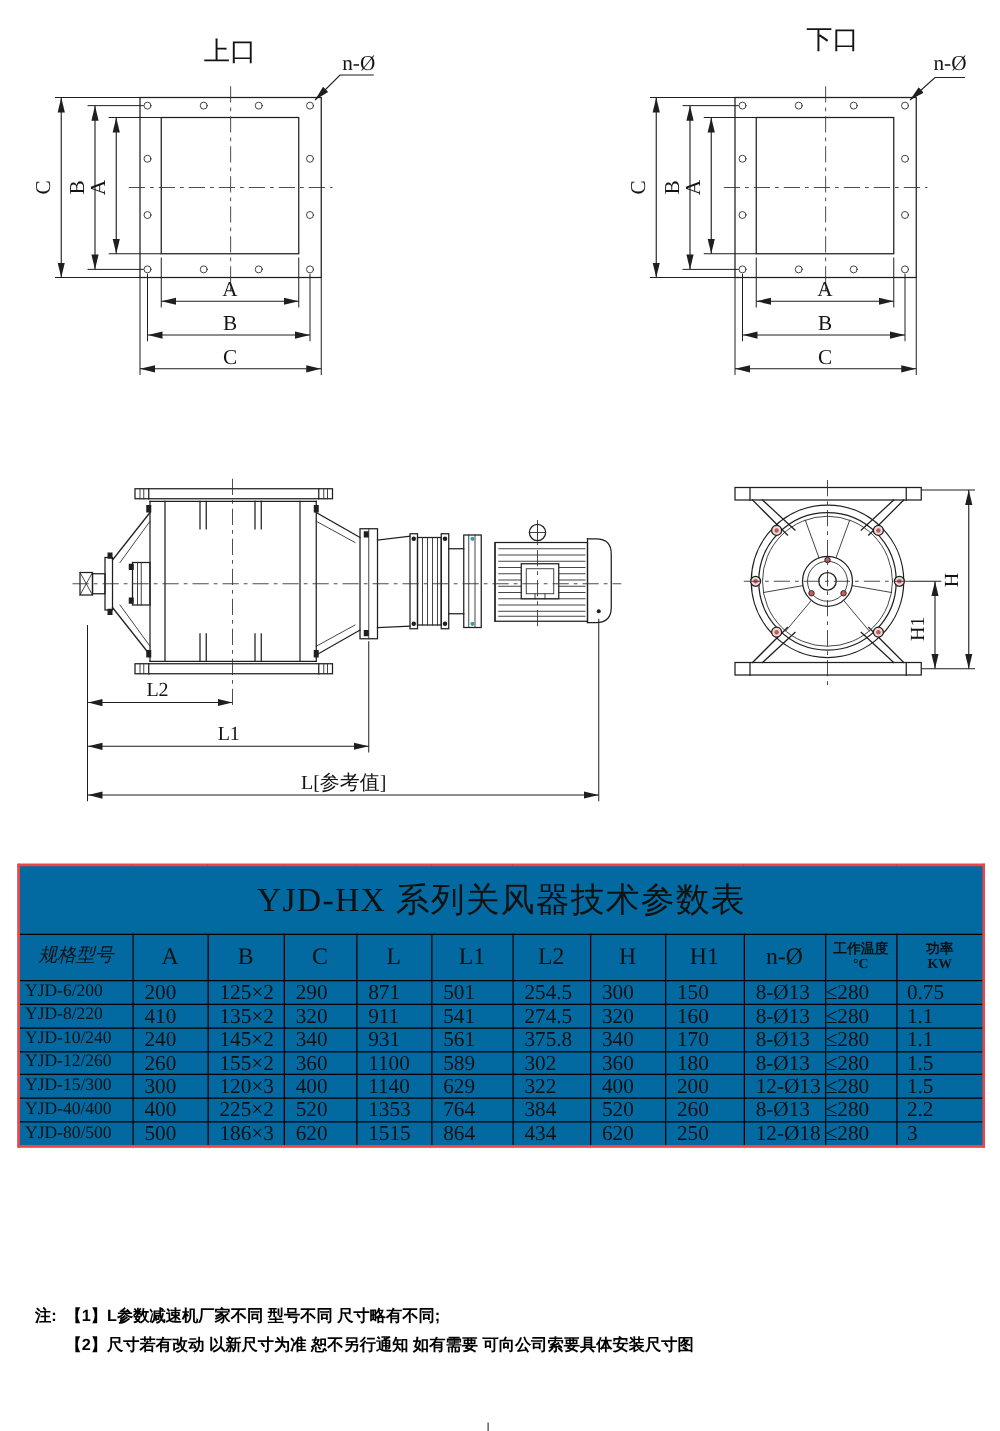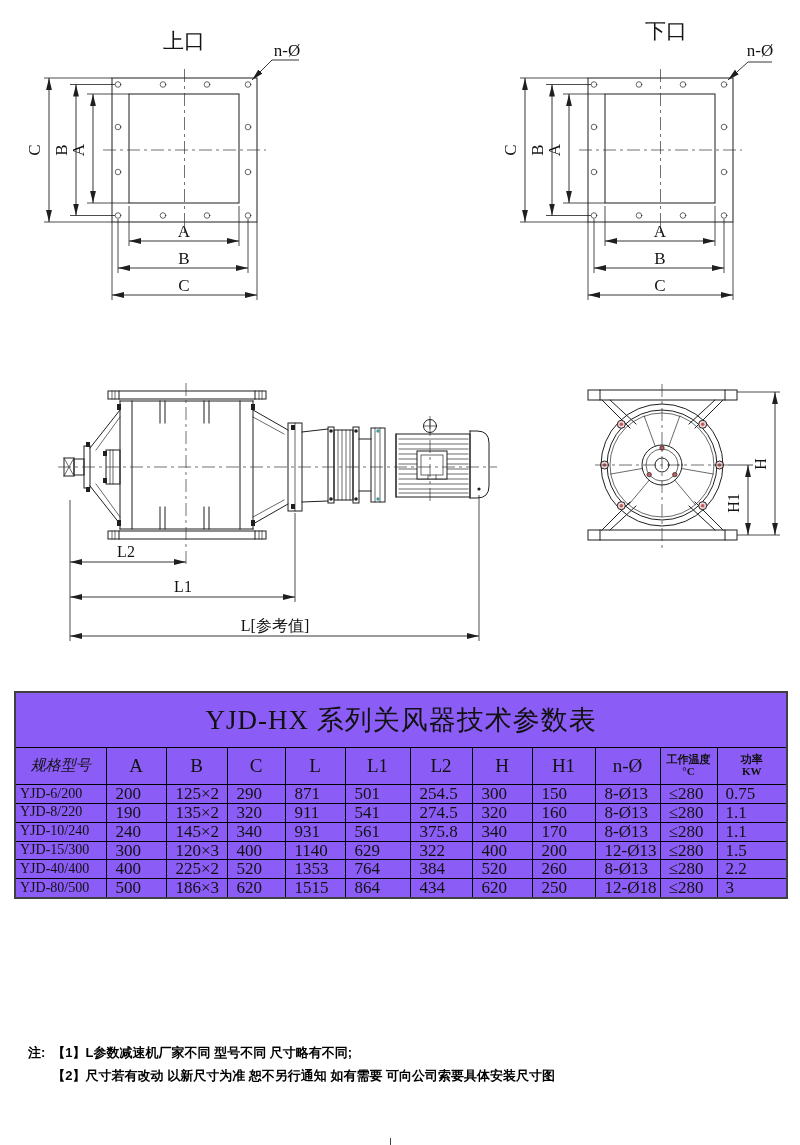--- a/index.html
+++ b/index.html
@@ -10,34 +10,34 @@
   .thin{fill:none;stroke:#2a2a2a;stroke-width:.7;stroke-linecap:square;}
   .cl{fill:none;stroke:#333;stroke-width:.7;stroke-dasharray:13 4 3 4;}
   .dim{fill:none;stroke:#1f1f1f;stroke-width:.9;}
   .ext{fill:none;stroke:#1f1f1f;stroke-width:.8;}
   .blk{fill:#1f1f1f;stroke:none;}
   .dimtxt{font-size:17px;}
   .cjk-title{font-size:21px;}
   .ltxt{font-size:16px;}
 
   #spec-table{position:absolute;left:14px;top:691px;width:772px;
-      border-collapse:collapse;table-layout:fixed;background:#8b5cf6;
-      border:2px solid #404040;}
+      border-collapse:collapse;table-layout:fixed;background:#0369a1;
+      border:2px solid #ef4444;}
   #spec-table th,#spec-table td{border:1px solid #000;overflow:hidden;
       white-space:pre-line;vertical-align:middle;line-height:1.05;padding:0;}
   #tbl-title{height:54px;font-size:27px;font-weight:normal;text-align:center;letter-spacing:1px;}
   #hdr-row th{height:36px;}
   .h-std{font-size:19px;font-weight:normal;text-align:center;}
   .h-first{font-size:15px;font-weight:normal;text-align:center;font-style:italic;}
   .h-small{font-size:11px;font-weight:bold;text-align:center;margin-left:33px;}
   #spec-table tbody tr{height:17px;}
   #spec-table td{font-size:17px;}
   .c0{font-size:14px !important;text-align:left;padding-left:4px !important;}
   .c1,.c2,.c3,.c4,.c5,.c6,.c7,.c8,.c9{text-align:left;padding-left:9px !important;}
-  .c10{text-align:center;padding-right:5px !important;}
+  .c10{text-align:left;padding-right:5px !important;}
   .c11{text-align:left;padding-left:8px !important;}
 
   #notes{position:absolute;left:28px;top:1041px;display:flex;gap:7px;
       font-family:"Liberation Sans",sans-serif;font-weight:bold;font-size:13px;color:#000;}
   #notes .note-line{line-height:23px;white-space:nowrap;}
 </style>
 </head>
 <body>
 
 <svg id="drawing-canvas" width="800" height="680" viewBox="0 0 800 680" style="position:absolute;left:0;top:0;">
@@ -395,21 +395,21 @@
         <td class="c5">501</td>
         <td class="c6">254.5</td>
         <td class="c7">300</td>
         <td class="c8">150</td>
         <td class="c9">8-Ø13</td>
         <td class="c10">≤280</td>
         <td class="c11">0.75</td>
       </tr>
       <tr>
         <td class="c0">YJD-8/220</td>
-        <td class="c1">190</td>
+        <td class="c1">410</td>
         <td class="c2">135×2</td>
         <td class="c3">320</td>
         <td class="c4">911</td>
         <td class="c5">541</td>
         <td class="c6">274.5</td>
         <td class="c7">320</td>
         <td class="c8">160</td>
         <td class="c9">8-Ø13</td>
         <td class="c10">≤280</td>
         <td class="c11">1.1</td>
@@ -422,20 +422,34 @@
         <td class="c4">931</td>
         <td class="c5">561</td>
         <td class="c6">375.8</td>
         <td class="c7">340</td>
         <td class="c8">170</td>
         <td class="c9">8-Ø13</td>
         <td class="c10">≤280</td>
         <td class="c11">1.1</td>
       </tr>
       <tr>
+        <td class="c0">YJD-12/260</td>
+        <td class="c1">260</td>
+        <td class="c2">155×2</td>
+        <td class="c3">360</td>
+        <td class="c4">1100</td>
+        <td class="c5">589</td>
+        <td class="c6">302</td>
+        <td class="c7">360</td>
+        <td class="c8">180</td>
+        <td class="c9">8-Ø13</td>
+        <td class="c10">≤280</td>
+        <td class="c11">1.5</td>
+      </tr>
+      <tr>
         <td class="c0">YJD-15/300</td>
         <td class="c1">300</td>
         <td class="c2">120×3</td>
         <td class="c3">400</td>
         <td class="c4">1140</td>
         <td class="c5">629</td>
         <td class="c6">322</td>
         <td class="c7">400</td>
         <td class="c8">200</td>
         <td class="c9">12-Ø13</td>

